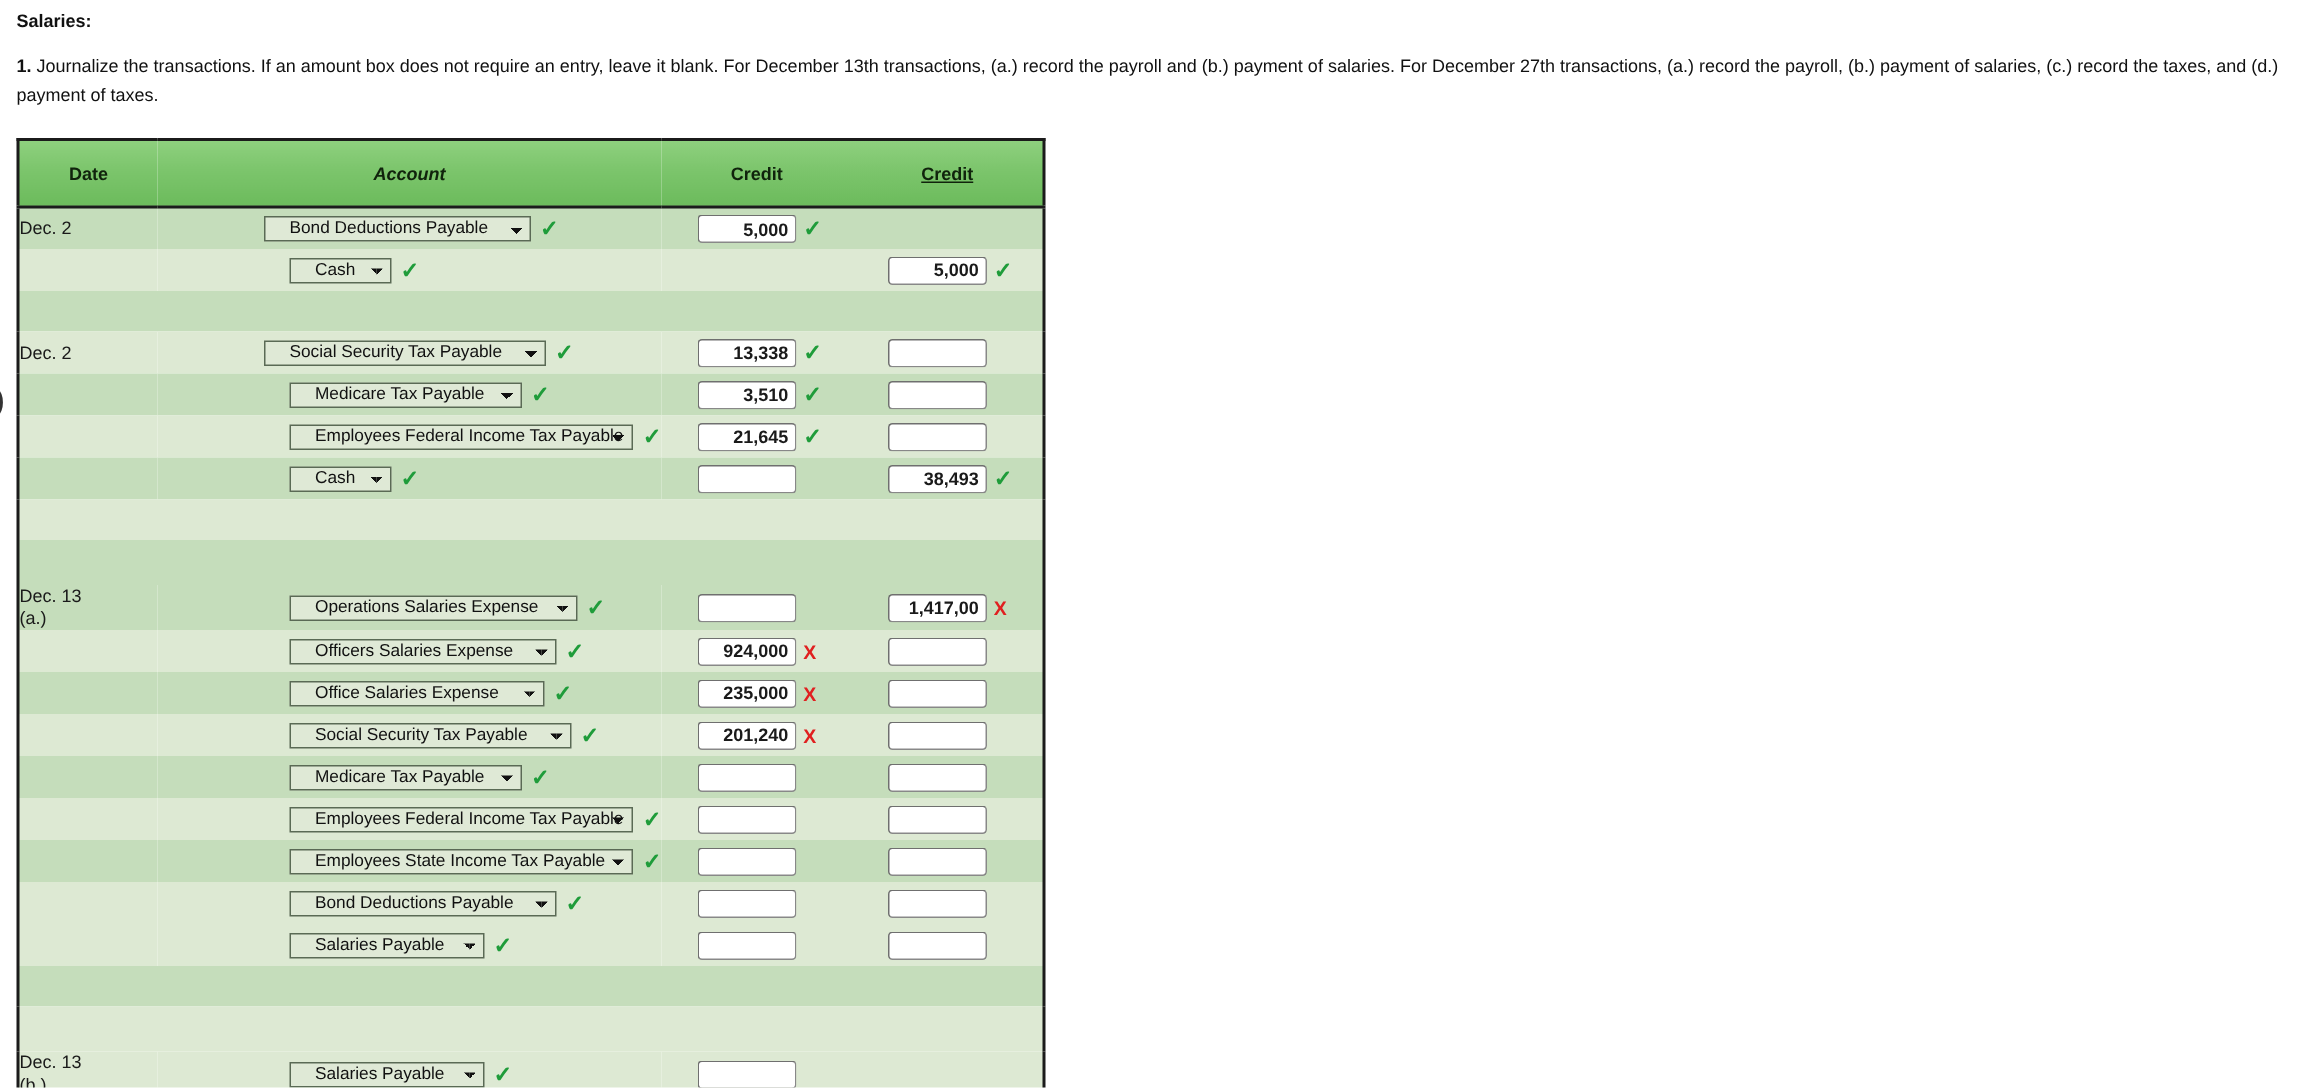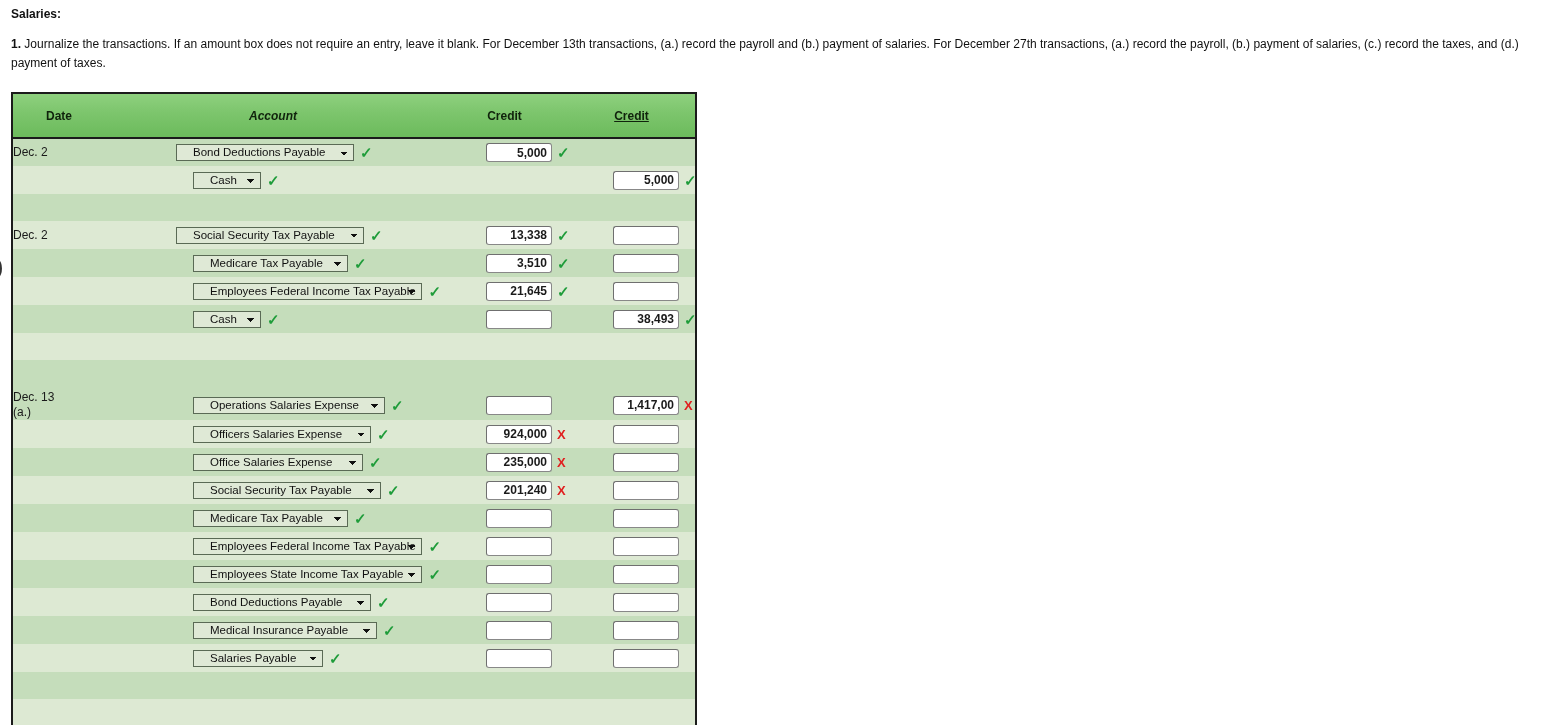--- a/index.html
+++ b/index.html
@@ -133,21 +133,21 @@
     background-size: 4px 4px, 4px 4px;
     background-repeat: no-repeat;
   }
   select.acct-select::-ms-expand { display: none; }
 
   
   .amt-cell { }
   .amt-inner {
     display: flex;
     align-items: center;
-    justify-content: flex-end;
+    justify-content: center;
     gap: 5px;
     padding-left: 2px;
   }
   input.amt {
     font-family: "Liberation Sans", sans-serif;
     font-size: 12px;
     font-weight: bold;
     color: #1a1a1a;
     text-align: right;
     width: 66px;
@@ -485,41 +485,20 @@
               <span class="mark none"></span>
             </div>
           </td>
           <td class="amt-cell">
             <div class="amt-inner">
               <input type="text" class="amt" style="">
               <span class="mark none"></span>
             </div>
           </td>
         </tr>
-        <tr class="entry-row band-a">
-          <td class="date-cell"></td>
-          <td class="acct-cell">
-            <div class="acct-inner indent-1">
-              <select class="acct-select" style="width: 184px;"><option>Medical Insurance Payable</option></select>
-              <span class="acct-mark">✓</span>
-            </div>
-          </td>
-          <td class="amt-cell">
-            <div class="amt-inner">
-              <input type="text" class="amt" style="">
-              <span class="mark none"></span>
-            </div>
-          </td>
-          <td class="amt-cell">
-            <div class="amt-inner">
-              <input type="text" class="amt" style="">
-              <span class="mark none"></span>
-            </div>
-          </td>
-        </tr>
         <tr class="entry-row band-b">
           <td class="date-cell"></td>
           <td class="acct-cell">
             <div class="acct-inner indent-1">
               <select class="acct-select" style="width: 130px;"><option>Salaries Payable</option></select>
               <span class="acct-mark">✓</span>
             </div>
           </td>
           <td class="amt-cell">
             <div class="amt-inner">

